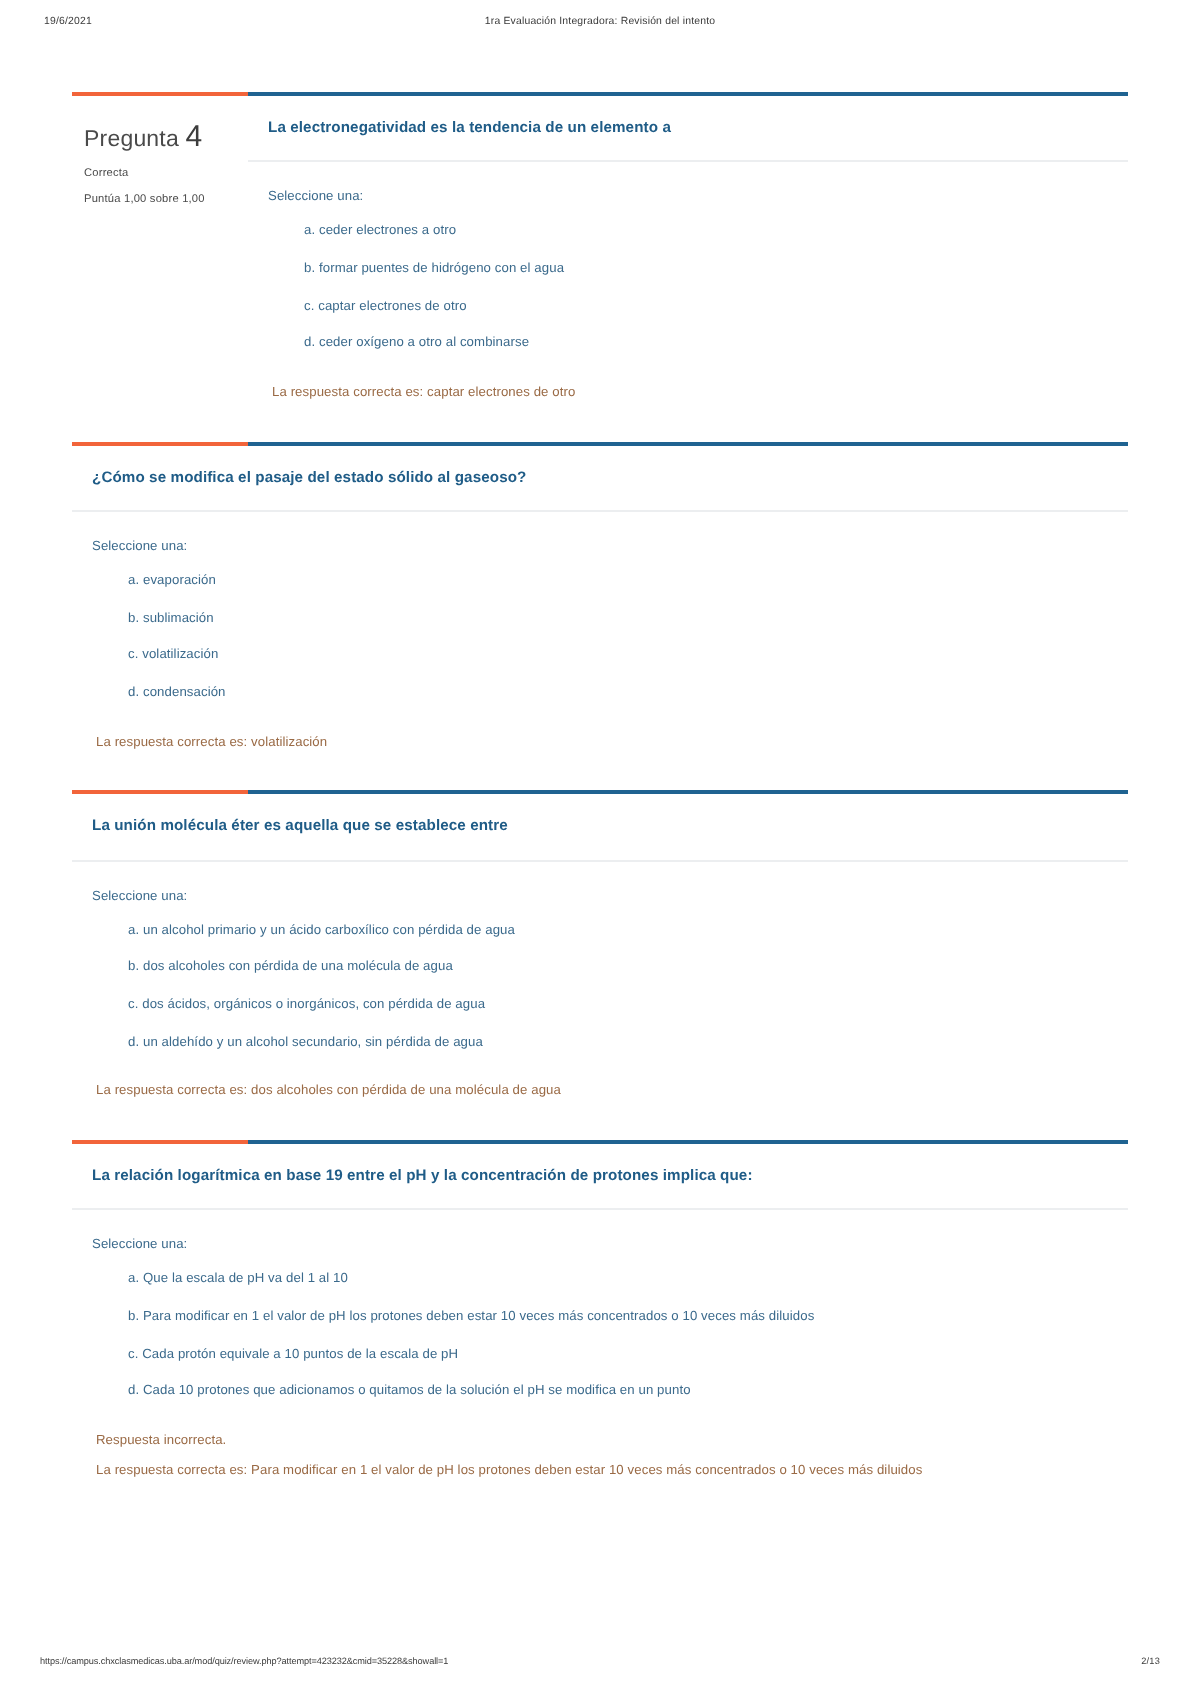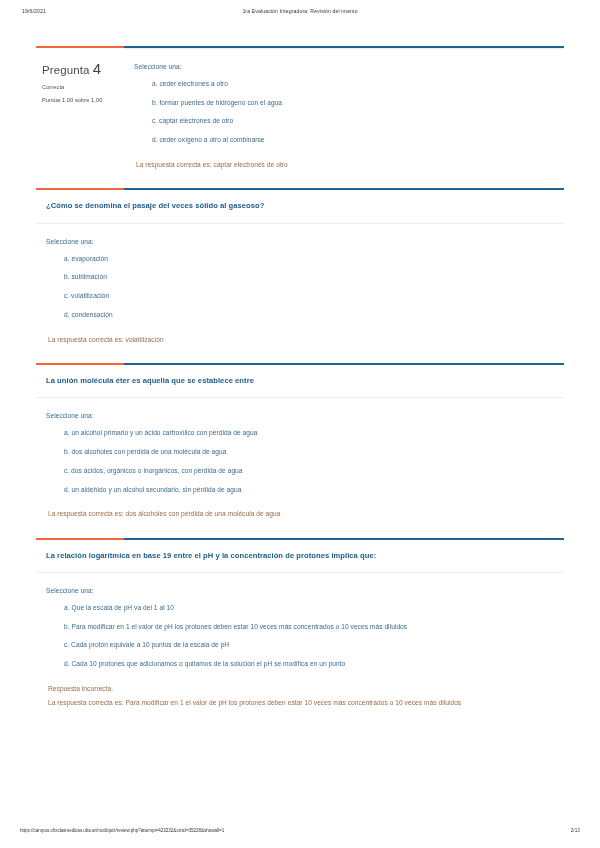--- a/index.html
+++ b/index.html
@@ -201,20 +201,21 @@
           <span class="rule-left"></span>
           <span class="rule-right"></span>
         </div>
         <div class="qrow">
           <div class="qinfo">
             <div class="q-label"><span>Pregunta</span> <span class="qnum">4</span></div>
             <div class="q-state">Correcta</div>
             <div class="q-grade">Puntúa 1,00 sobre 1,00</div>
           </div>
           <div class="qmain">
+            <div class="qtext">La electronegatividad es la tendencia de un elemento a</div>
             <div class="qsep"></div>
             <div class="qbody">
               <div class="prompt">Seleccione una:</div>
               <ul class="options">
                 <li>a. ceder electrones a otro</li>
                 <li>b. formar puentes de hidrógeno con el agua</li>
                 <li>c. captar electrones de otro</li>
                 <li>d. ceder oxígeno a otro al combinarse</li>
               </ul>
               <div class="feedback">
@@ -226,21 +227,21 @@
       </div>
     </div>
     <div class="qblock">
       <div style="width:100%">
         <div class="qrule">
           <span class="rule-left"></span>
           <span class="rule-right"></span>
         </div>
         <div class="qrow">
           <div class="qmain">
-            <div class="qtext">¿Cómo se denomina el pasaje del veces sólido al gaseoso?</div>
+            <div class="qtext">¿Cómo se modifica el pasaje del estado sólido al gaseoso?</div>
             <div class="qsep"></div>
             <div class="qbody">
               <div class="prompt">Seleccione una:</div>
               <ul class="options">
                 <li>a. evaporación</li>
                 <li>b. sublimación</li>
                 <li>c. volatilización</li>
                 <li>d. condensación</li>
               </ul>
               <div class="feedback">

